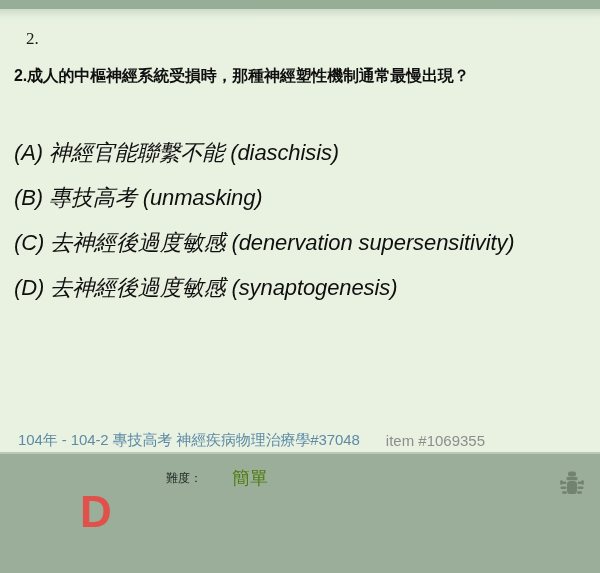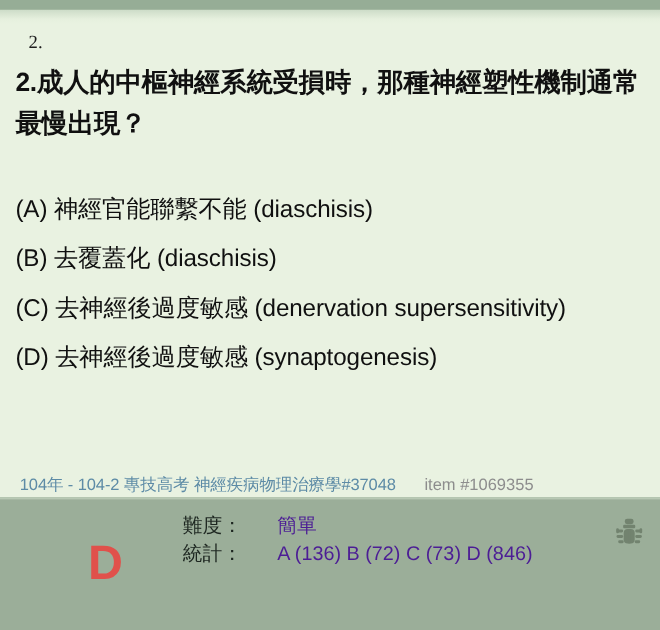--- a/index.html
+++ b/index.html
@@ -51,30 +51,31 @@
   .q-number {
     margin: 6px 0 0 16px;
     font-size: 17px;
     color: #1c1c1c;
     font-family: "Liberation Serif", "DejaVu Serif", serif;
     line-height: 22px;
   }
 
   .q-text {
     margin: 7px 0 0 4px;
-    font-size: 24px;
+    font-size: 16px;
     line-height: 37px;
     color: #101010;
     font-weight: 600;
     letter-spacing: -0.2px;
     max-width: 580px;
   }
 
   .options {
     margin: 36px 0 0 4px;
+    font-style: italic;
   }
   .option {
     font-size: 22px;
     line-height: 45px;
     color: #101010;
     letter-spacing: -0.1px;
     max-width: 580px;
   }
 
   
@@ -138,29 +139,28 @@
     width: 400px;
   }
   .stats-row {
     display: flex;
     align-items: flex-start;
     line-height: 25px;
   }
   .stats-label {
     width: 66px;
     flex: 0 0 66px;
-    font-size: 18px;
+    font-size: 12px;
     color: #1d2620;
     white-space: nowrap;
   }
   .stats-value {
     font-size: 18px;
-    color: #4c1d95;
-    white-space: nowrap;
-    margin-left: 20px;
+    color: #4d7c0f;
+    white-space: nowrap;
   }
 
   .bug-icon {
     position: absolute;
     right: 12px;
     top: 468px;
     width: 32px;
     height: 32px;
   }
 </style>
@@ -173,21 +173,21 @@
   <div class="top-fade"></div>
 
   <div class="content">
 
     <div class="q-number">2.</div>
 
     <div class="q-text">2.成人的中樞神經系統受損時，那種神經塑性機制通常最慢出現？</div>
 
     <div class="options">
       <div class="option">(A) 神經官能聯繫不能 (diaschisis)</div>
-      <div class="option">(B) 去覆蓋化 (diaschisis)</div>
+      <div class="option">(B) 專技高考 (unmasking)</div>
       <div class="option">(C) 去神經後過度敏感 (denervation supersensitivity)</div>
       <div class="option">(D) 去神經後過度敏感 (synaptogenesis)</div>
     </div>
 
   </div>
 
   <div class="meta-line">
     <span class="meta-exam">104年 - 104-2 專技高考 神經疾病物理治療學#37048</span>
     <span class="meta-item">item #1069355</span>
   </div>
@@ -198,24 +198,20 @@
 
   <div class="answer-letter">D</div>
 
   <div class="stats-table">
 
     <div class="stats-row">
       <span class="stats-label">難度：</span>
       <span class="stats-value">簡單</span>
     </div>
 
-    <div class="stats-row">
-      <span class="stats-label">統計：</span>
-      <span class="stats-value">A (136)  B (72)  C (73)  D (846)</span>
-    </div>
 
 
 
   </div>
 
   <div class="bug-icon">
     <svg viewBox="0 0 32 32" width="32" height="32" aria-hidden="true">
       <g fill="#72836f">
         <rect x="12" y="3.5" width="8" height="5" rx="2.2"></rect>
         <rect x="10.5" y="9" width="11" height="3.2" rx="1.1"></rect>

